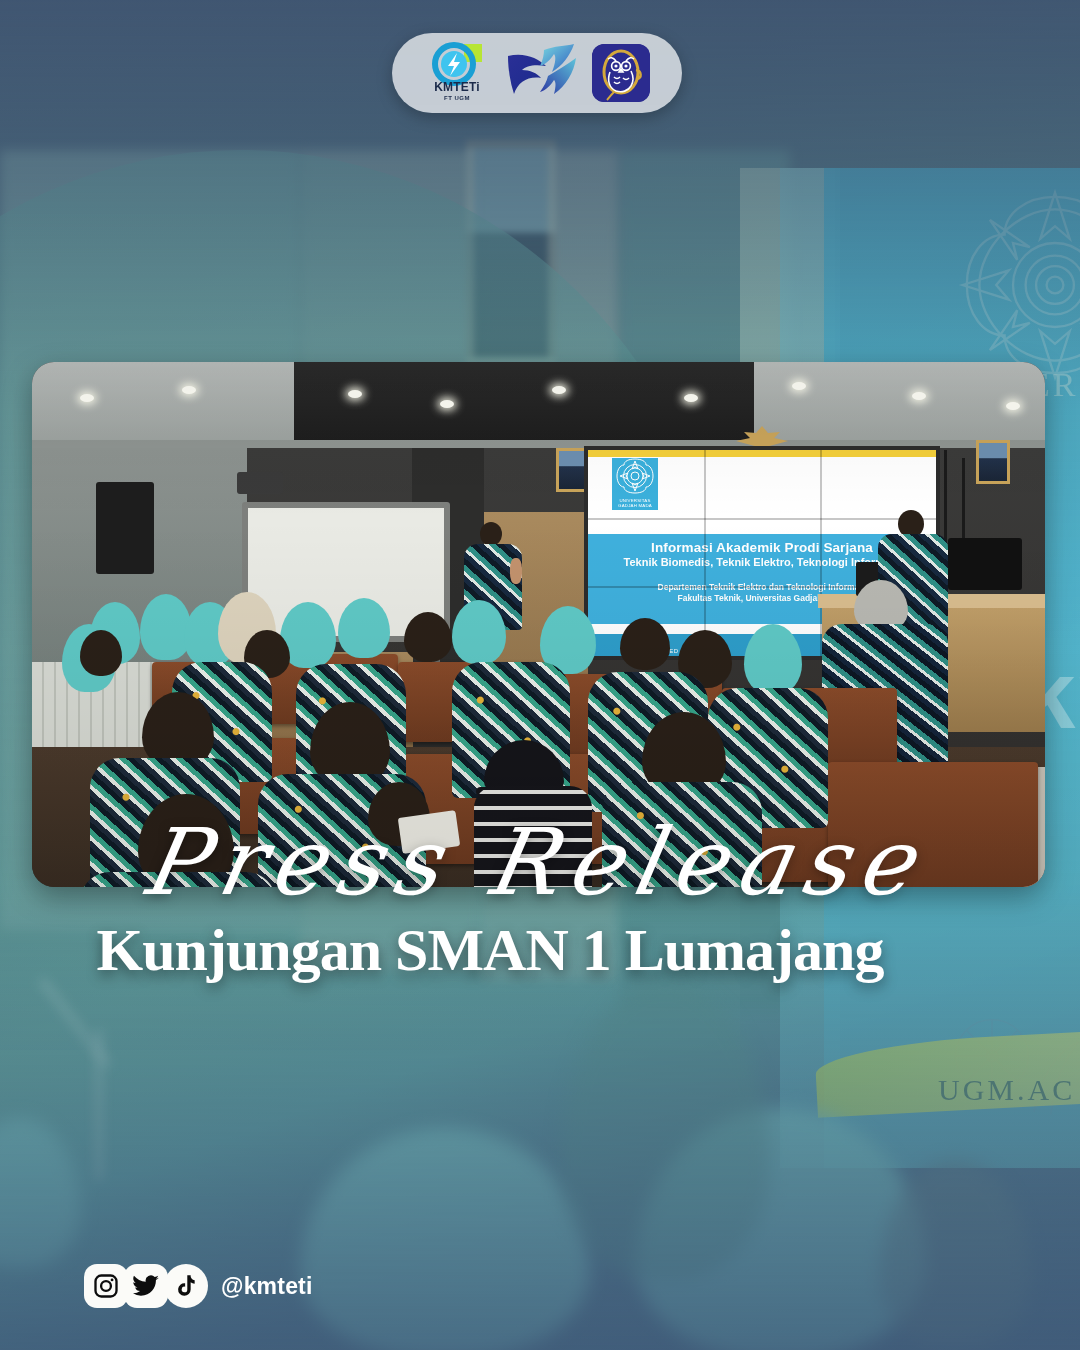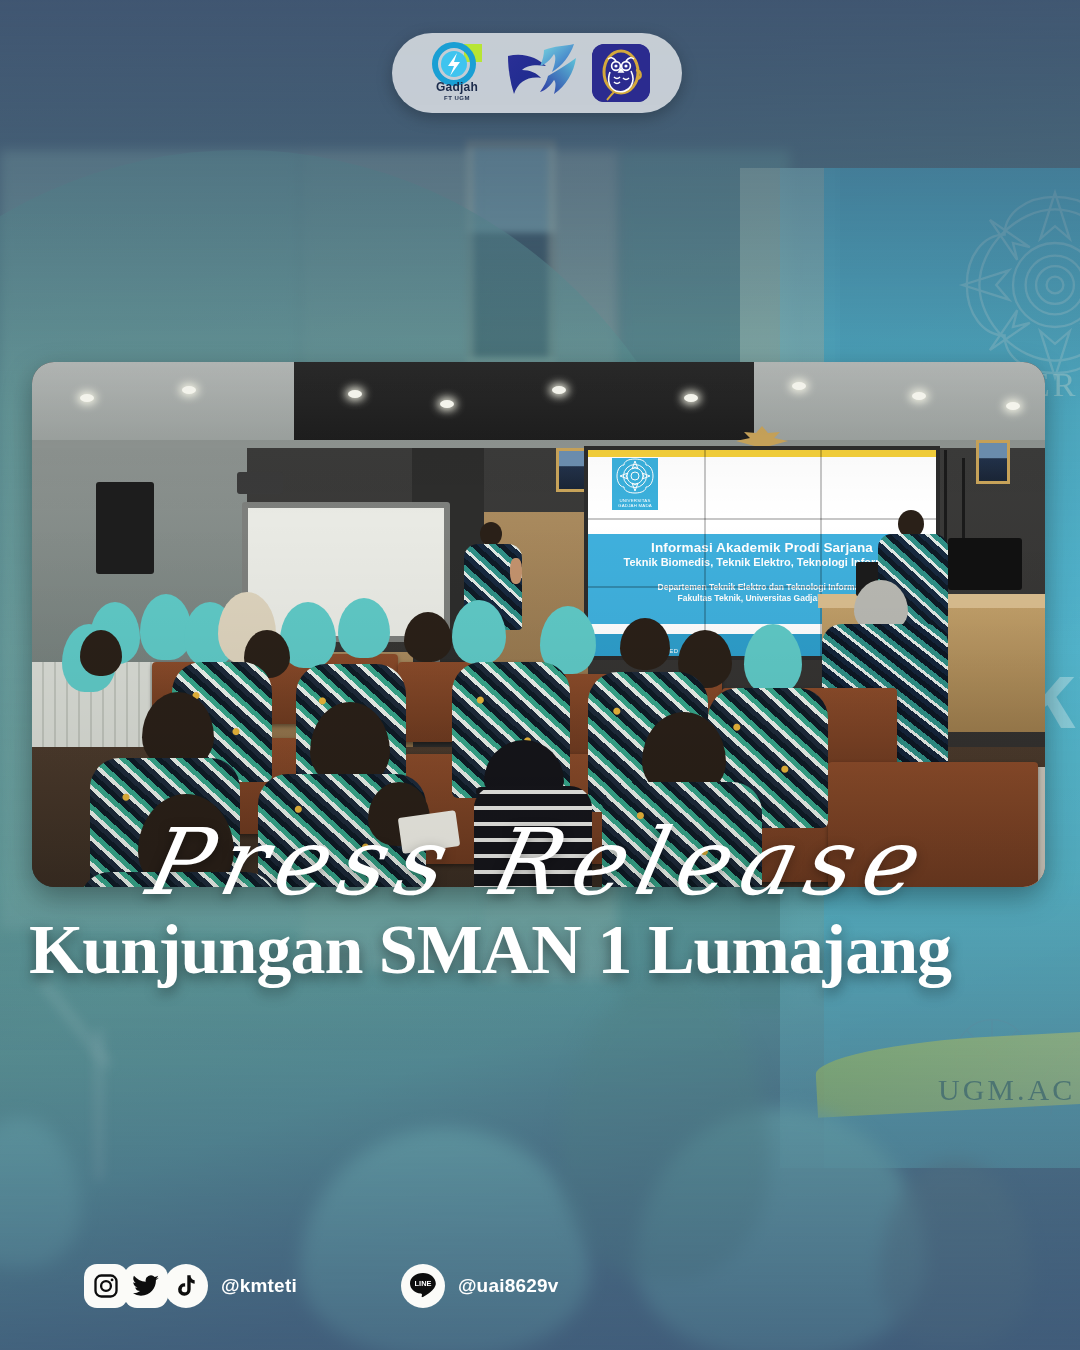--- a/index.html
+++ b/index.html
@@ -233,41 +233,41 @@
     font-size:92px; line-height:96px;
     color:#ffffff;
     letter-spacing:10px;
     transform:skewX(-13deg);
     text-shadow:0 3px 12px rgba(0,0,0,.35);
   }
   .main-title {
     position:absolute; left:0; top:900px; width:980px;
     text-align:center; z-index:9;
     font-family:"Liberation Serif", serif;
-    font-weight:700; font-size:70px; line-height:100px;
+    font-weight:700; font-size:60px; line-height:100px;
     color:#ffffff;
     letter-spacing:-1px;
     text-shadow:0 5px 14px rgba(0,0,0,.45);
   }
 
   
   .footer {
     position:absolute; left:0; bottom:34px; width:1080px; height:60px;
     display:flex; align-items:center; z-index:12;
     padding-left:84px;
   }
   .fgroup { display:flex; align-items:center; }
   .ficon {
     width:44px; height:44px; border-radius:13px; background:#fbfbf8;
     display:flex; align-items:center; justify-content:center;
     margin-right:-4px; position:relative;
   }
   .ficon.circle { border-radius:50%; margin-right:0; }
   .flabel {
-    color:#ffffff; font-size:19px; font-weight:700;
+    color:#ffffff; font-size:23px; font-weight:700;
     margin-left:13px; letter-spacing:.2px; white-space:nowrap;
   }
   .fspace-lg { width:52px; }
 </style>
 </head>
 <body>
 
 <div id="poster">
 
   <div class="bg-base"></div>
@@ -339,21 +339,21 @@
   <div class="logo-pill">
 
     <div class="logo-kmteti">
       <svg viewBox="0 0 66 62" width="66" height="62">
         <rect x="40" y="2" width="18" height="18" fill="#b7e534"></rect>
         <circle cx="30" cy="22" r="19" fill="none" stroke="#1a9fd4" stroke-width="6"></circle>
         <circle cx="30" cy="22" r="13" fill="#3fc4ef"></circle>
         <path d="M33 11 L24 24 L30 24 L26 34 L36 20 L30 20 Z" fill="#ffffff"></path>
       </svg>
       <div class="kmteti-text">
-        <span>Gadjah</span>
+        <span>KMTETi</span>
         <span class="kmteti-sub">FT UGM</span>
       </div>
     </div>
 
     <div class="logo-bird">
       <svg viewBox="0 0 74 62" width="74" height="62">
         <defs>
           <linearGradient id="bg1" x1="0" y1="0" x2="1" y2="1">
             <stop offset="0" stop-color="#2a2f96"></stop>
               <stop offset="1" stop-color="#1b2a8c"></stop>
@@ -564,27 +564,18 @@
         </svg>
       </div>
       <span class="flabel">@kmteti</span>
     </div>
 
     <div class="fspace-lg"></div>
 
 
     <div class="fspace-lg"></div>
 
-    <div class="fgroup">
-      <div class="ficon circle">
-        <svg width="36" height="36" viewBox="0 0 36 36">
-          <path d="M18 5C10.8 5 5 9.7 5 15.4c0 5.1 4.6 9.4 10.8 10.2.4.1 1 .3 1.1.6.1.3.1.8 0 1.1l-.2 1c-.1.3-.3 1.2 1.1.7 1.4-.6 7.5-4.4 10.2-7.6 1.9-2 2.8-4.1 2.8-5.9C30.8 9.7 25.1 5 18 5z" fill="#0d0d0d"></path>
-          <text x="18" y="18" text-anchor="middle" fill="#ffffff" font-size="7.4" font-weight="700" font-family="Liberation Sans, sans-serif">LINE</text>
-        </svg>
-      </div>
-      <span class="flabel">@uai8629v</span>
-    </div>
 
     <div class="fspace-lg"></div>
 
   </div>
 
 </div>
 
 </body></html>

